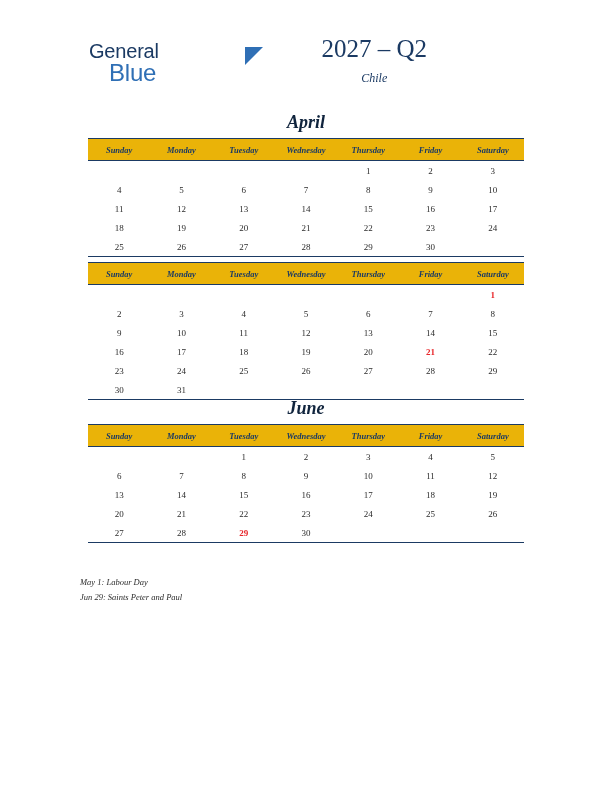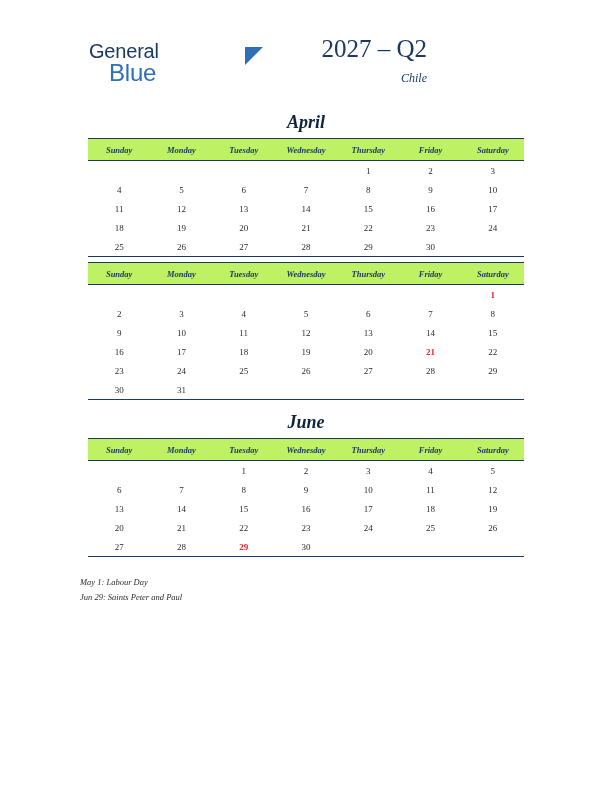--- a/index.html
+++ b/index.html
@@ -50,21 +50,21 @@
     top: 7px;
     width: 0;
     height: 0;
     border-left: 18px solid #2f6fb5;
     border-bottom: 18px solid transparent;
   }
   .title-block {
     position: absolute;
     right: 89px;
     top: 0;
-    text-align: right;
+    text-align: center;
   }
   .title-main {
     font-size: 25px;
     color: #1b3a63;
     font-family: "Liberation Serif", serif;
     line-height: 30px;
     white-space: nowrap;
   }
   .title-sub {
     font-size: 12px;
@@ -93,21 +93,21 @@
   table.cal {
     border-collapse: collapse;
     width: 436px;
     table-layout: fixed;
   }
   table.cal th {
     font-size: 8.5px;
     font-weight: bold;
     font-style: italic;
     color: #1b3a63;
-    background: #bef264;
+    background: #eab308;
     height: 19px;
     border-top: 1px solid #1b3a63;
     border-bottom: 1px solid #1b3a63;
     text-align: center;
     font-family: "Liberation Serif", serif;
   }
   table.cal td {
     font-size: 9px;
     color: #2b2b2b;
     height: 17px;
@@ -281,21 +281,21 @@
             <td>31</td>
             <td></td>
             <td></td>
             <td></td>
             <td></td>
             <td></td>
           </tr>
         </tbody>
       </table>
     </div>
-    <div class="month" style="top: 412px;">
+    <div class="month" style="top: 398px;">
       <div class="month-name">June</div>
       <table class="cal">
         <thead>
           <tr>
             <th>Sunday</th>
             <th>Monday</th>
             <th>Tuesday</th>
             <th>Wednesday</th>
             <th>Thursday</th>
             <th>Friday</th>

